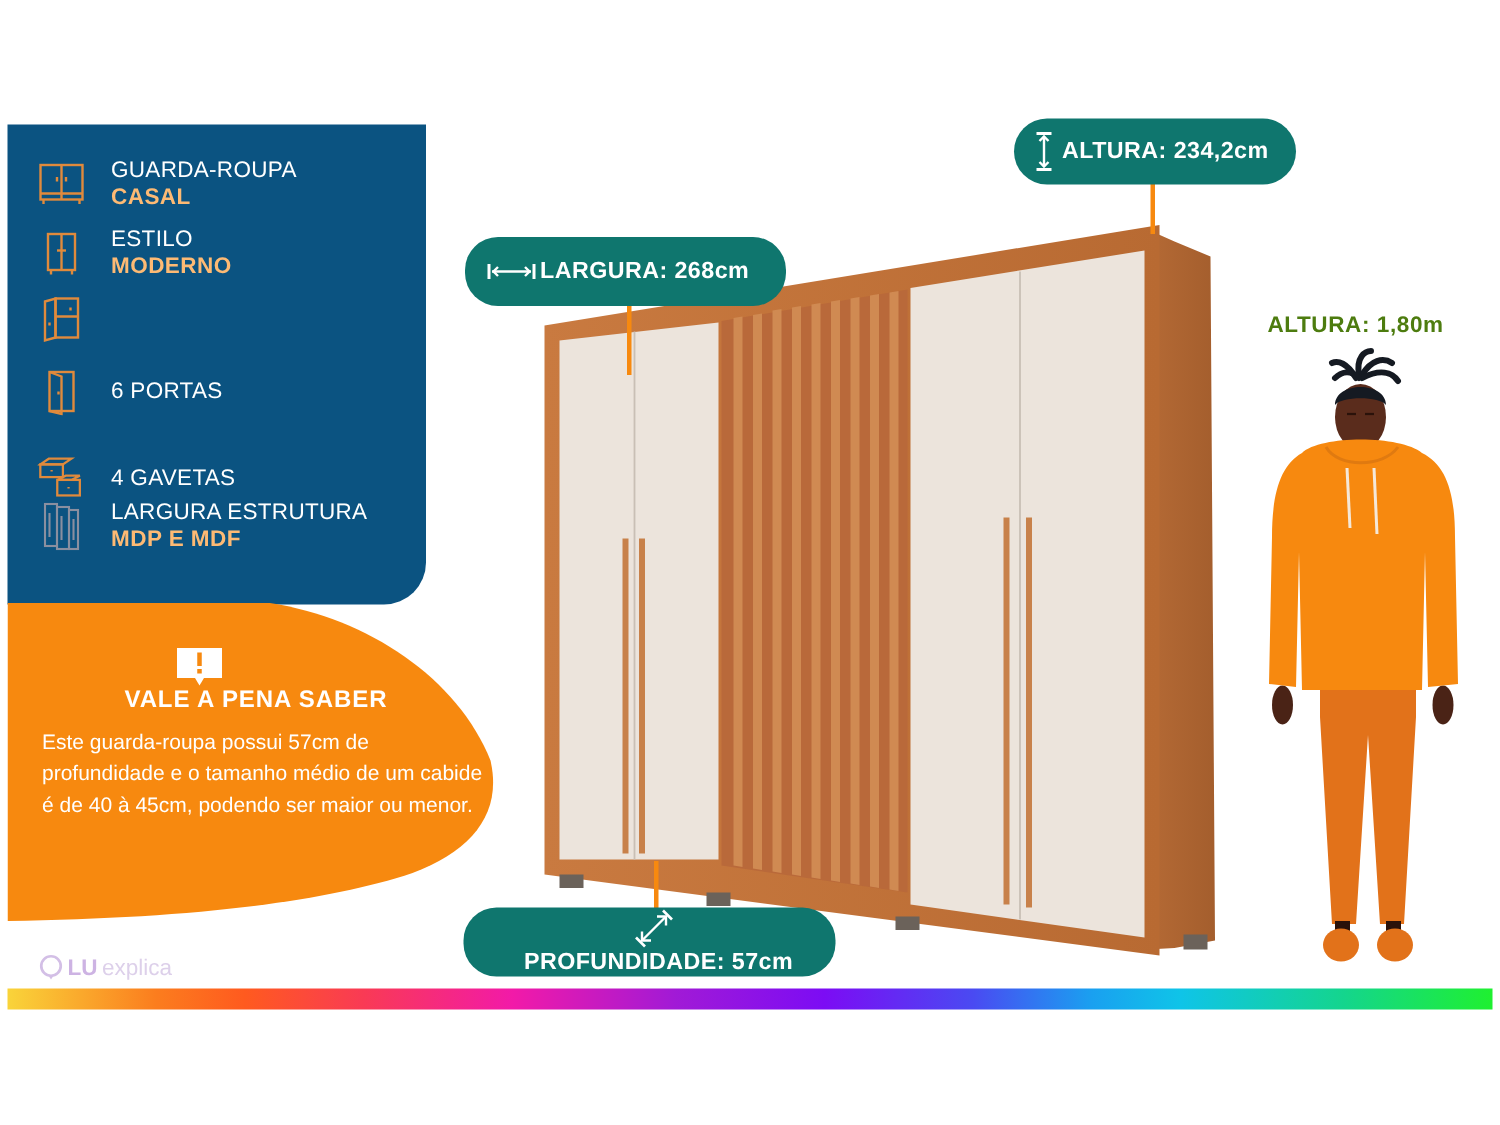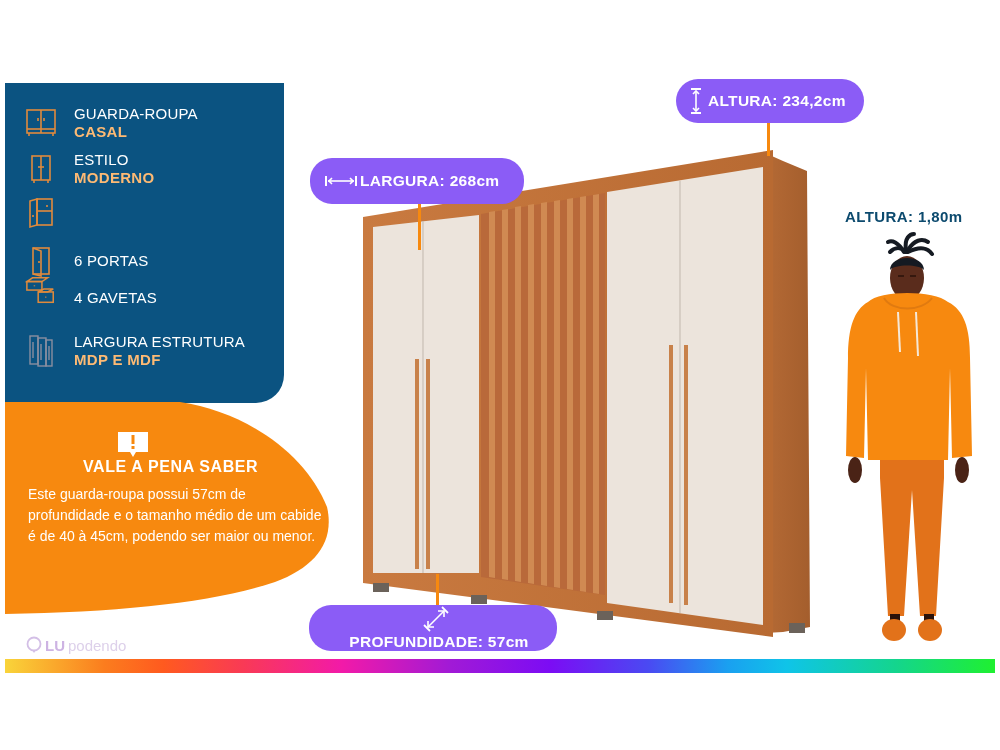--- a/index.html
+++ b/index.html
@@ -22,25 +22,25 @@
 
   
   .logo { left:26px; top:636px; display:flex; align-items:center; color:#d7c3e8; font-size:15px; }
   .logo b { color:#cdb3e3; font-weight:bold; margin-left:3px; }
   .logo span.ex { color:#ddd0ea; margin-left:3px; }
 
   
   .rainbow { left:5px; top:659px; width:990px; height:14px; background:linear-gradient(90deg,#f9d43a 0%,#fb7d1e 10%,#ff5a1f 16%,#f93a55 24%,#f21aa8 34%,#a11ad6 45%,#7c0cf4 55%,#4a4af2 65%,#1aa0f0 73%,#0fc4e8 79%,#14d58d 90%,#1ff030 100%); }
 
   
-  .pill { position:absolute; background:#8b5cf6; color:#ffffff; border-radius:22px; display:flex; align-items:center; font-weight:bold; font-size:15.5px; letter-spacing:0.3px; }
+  .pill { position:absolute; background:#0f766e; color:#ffffff; border-radius:22px; display:flex; align-items:center; font-weight:bold; font-size:15.5px; letter-spacing:0.3px; }
   .pill svg { margin-right:6px; }
   .leader { position:absolute; background:#f7890f; width:3px; }
 
-  .person-label { left:845px; top:208px; color:#0c4a6e; font-weight:bold; font-size:15px; letter-spacing:0.4px; }
+  .person-label { left:845px; top:208px; color:#4d7c0f; font-weight:bold; font-size:15px; letter-spacing:0.4px; }
 </style>
 </head>
 <body>
 
 <div class="abs spec-panel">
 
   <div class="spec-item" style="top:22px;">
     <div class="spec-icon">
       <svg width="32" height="30" viewBox="0 0 32 30" fill="none" stroke="#e08a3c" stroke-width="1.6">
         <rect x="2" y="2" width="28" height="23"></rect>
@@ -92,21 +92,21 @@
         <rect x="4" y="3" width="16" height="26"></rect>
           <path d="M4 3 L12 6 L12 31 L4 29"></path>
           <line x1="10" y1="16" x2="10" y2="18"></line>
       </svg>
     </div>
     <div class="spec-text">
       <span class="spec-label">6  PORTAS</span>
     </div>
   </div>
 
-  <div class="spec-item" style="top:192px;align-items:flex-end;">
+  <div class="spec-item" style="top:220px;">
     <div class="spec-icon">
       <svg width="34" height="32" viewBox="0 0 34 32" fill="none" stroke="#e08a3c" stroke-width="1.6">
         <path d="M2 6 L8 2 L24 2 L18 6 Z"></path>
           <rect x="2" y="6" width="16" height="9"></rect>
           <line x1="10" y1="10" x2="10" y2="11"></line>
         <path d="M14 17 L20 14 L30 14 L24 17 Z"></path>
           <rect x="14" y="17" width="16" height="11"></rect>
           <line x1="22" y1="22" x2="22" y2="23"></line>
       </svg>
     </div>
@@ -262,16 +262,16 @@
   <ellipse cx="54" cy="402" rx="12" ry="11" fill="#e2721a"></ellipse>
   <ellipse cx="90" cy="402" rx="12" ry="11" fill="#e2721a"></ellipse>
 </svg>
 
 <div class="abs logo">
   <svg width="16" height="18" viewBox="0 0 16 18">
     <circle cx="8" cy="8" r="6.5" fill="none" stroke="#d3bfe6" stroke-width="1.8"></circle>
     <path d="M6 14 L8 17 L10 14" fill="#d3bfe6"></path>
   </svg>
   <b>LU</b>
-  <span class="ex">podendo</span>
+  <span class="ex">explica</span>
 </div>
 
 <div class="abs rainbow"></div>
 
 </body></html>

